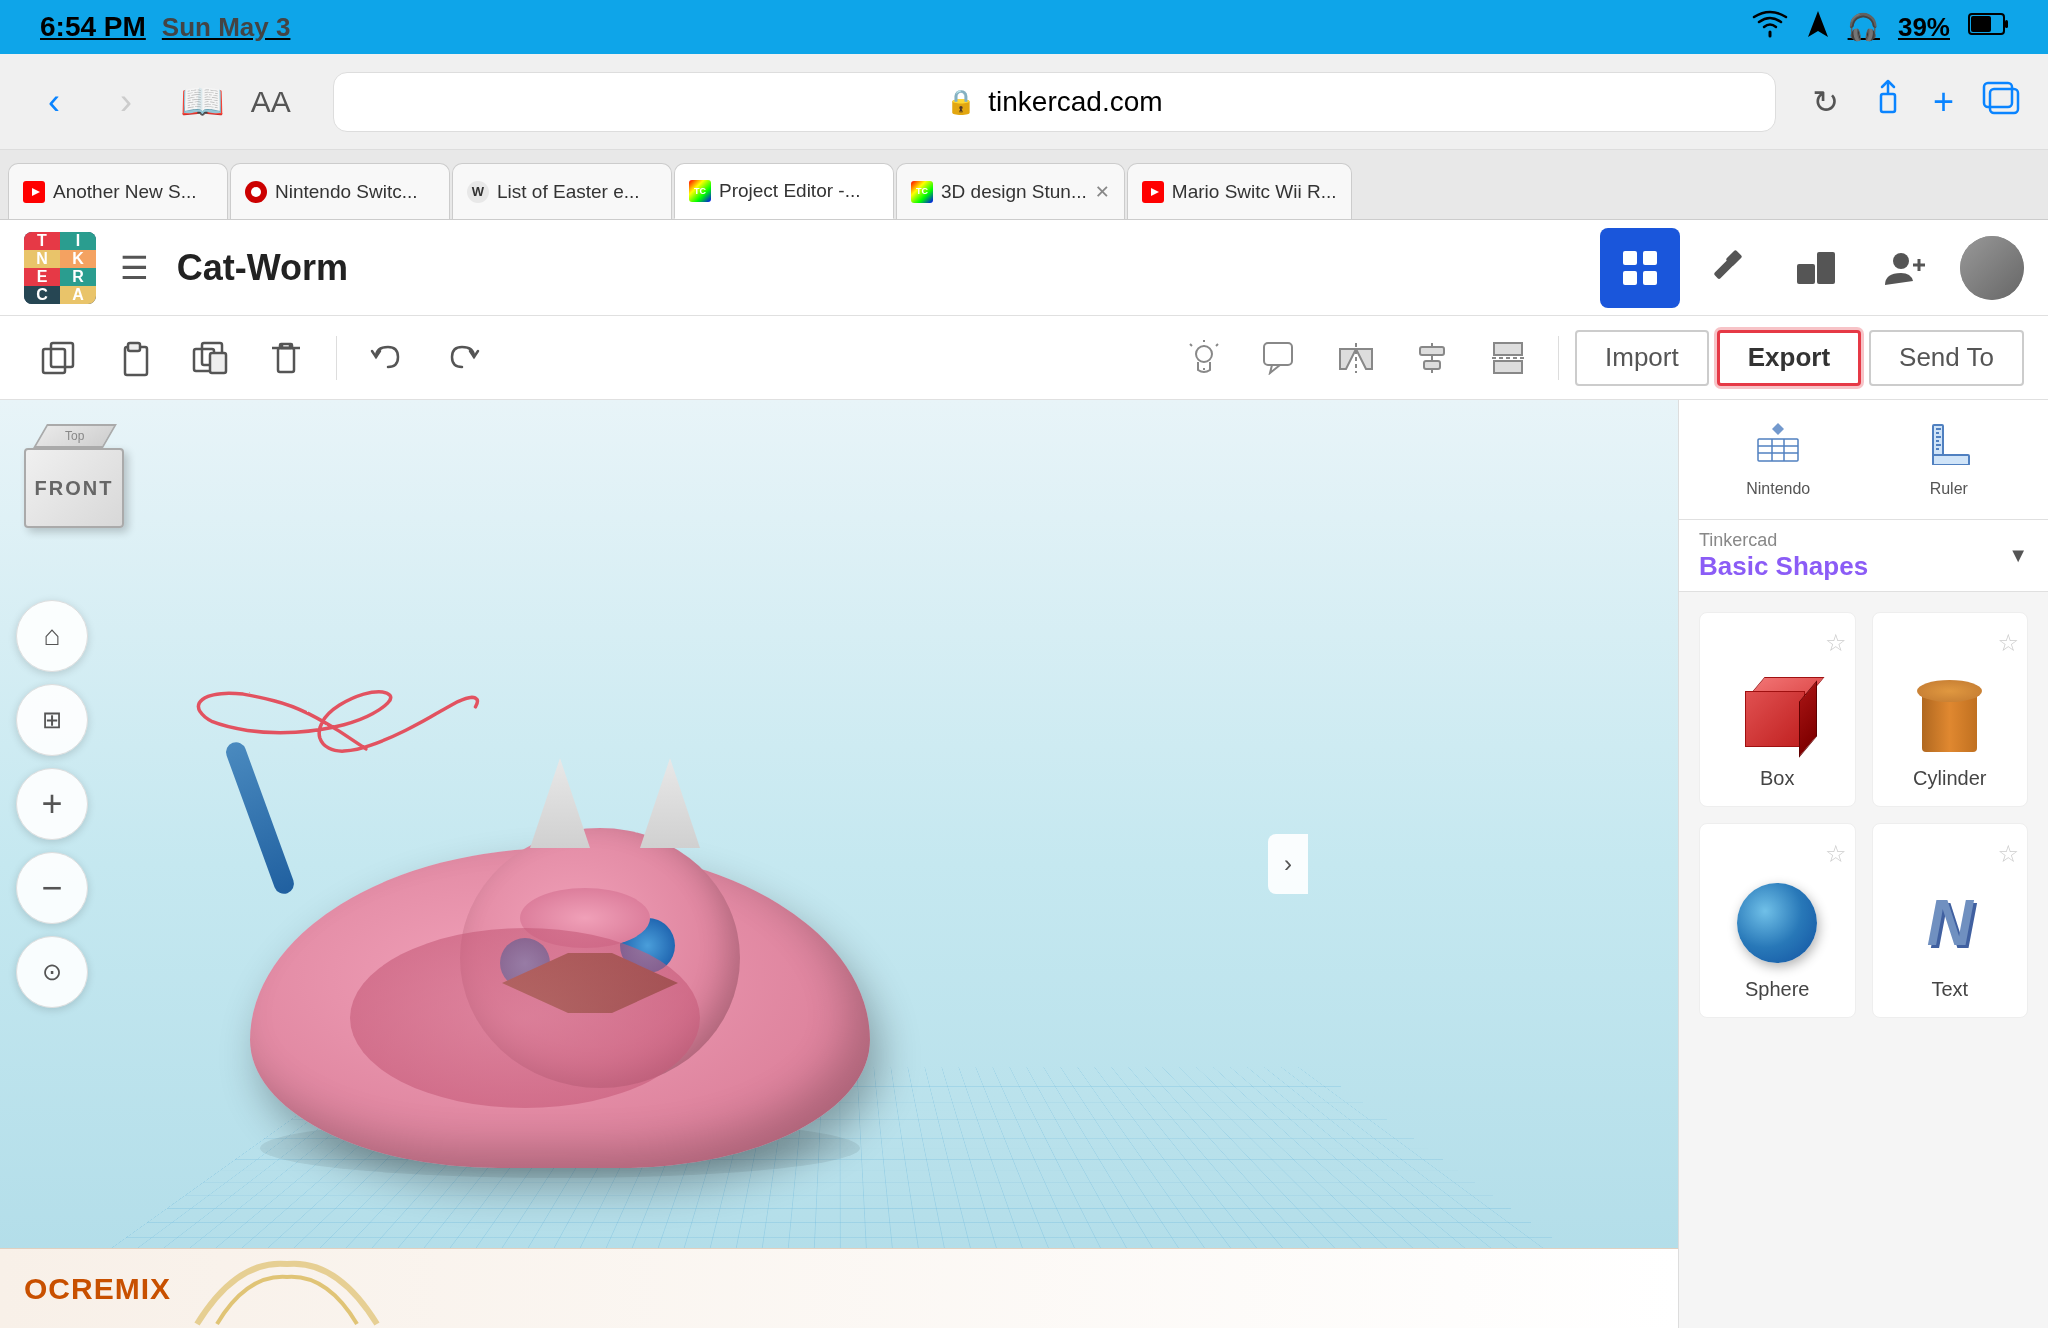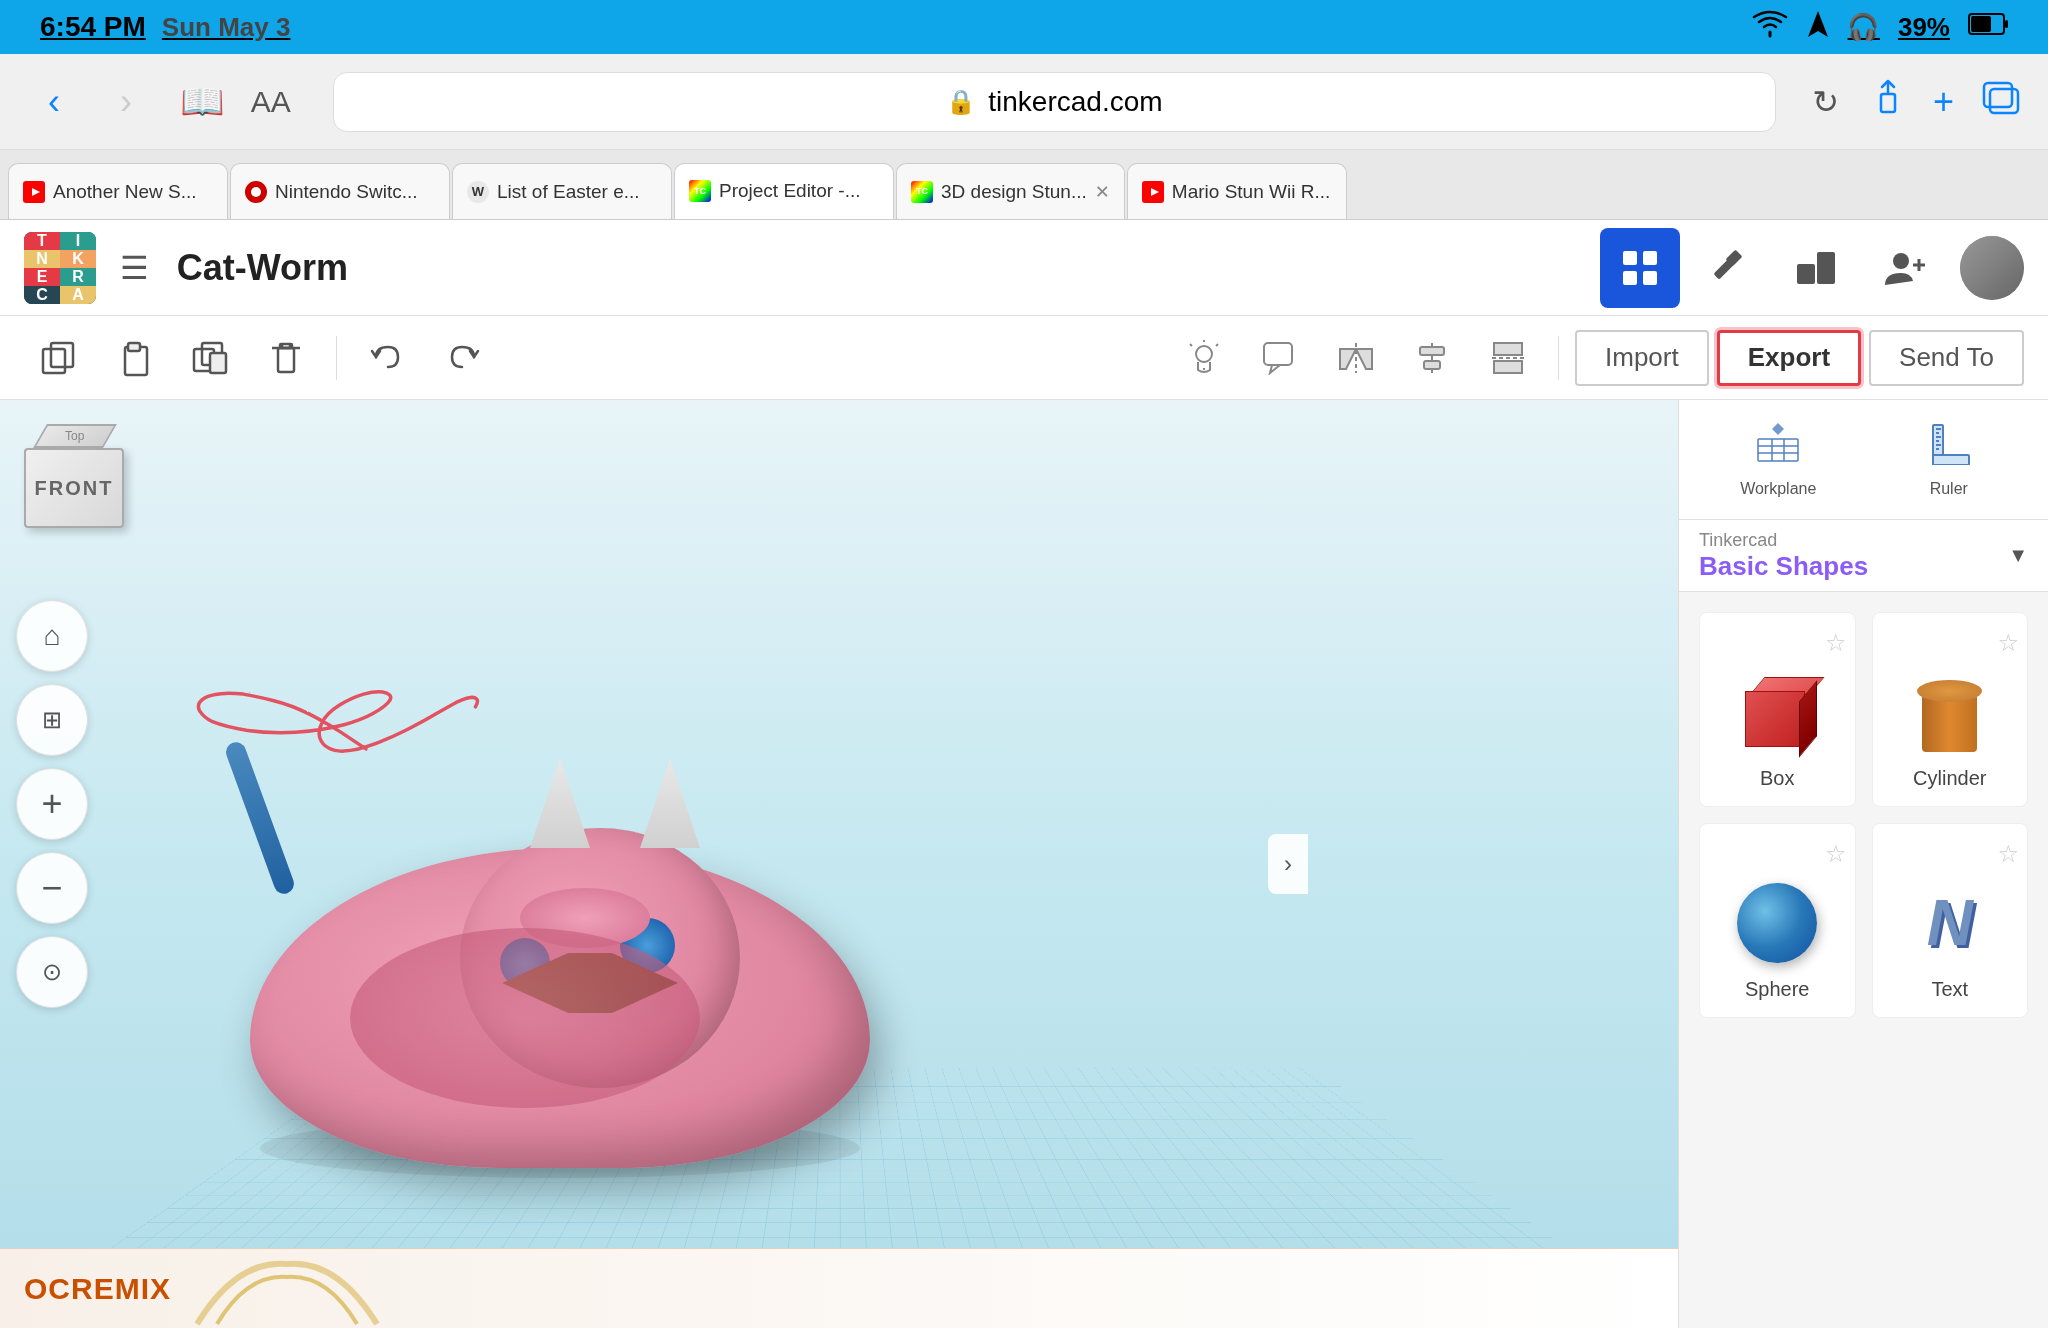--- a/index.html
+++ b/index.html
@@ -670,21 +670,21 @@
     </div>
     <span class="tab-label">3D design Stun...</span>
     <span class="tab-close">✕</span>
   </div>
   <div class="tab">
     <div class="tab-icon tab-yt" style="width:22px;height:22px;border-radius:3px;display:flex;align-items:center;justify-content:center;">
       <svg width="14" height="10" viewBox="0 0 14 10">
           <polygon points="5,1 13,5 5,9" fill="white"></polygon>
         </svg>
     </div>
-    <span class="tab-label">Mario Stun Wii R...</span>
+    <span class="tab-label">Mario Switc Wii R...</span>
   </div>
 </div>
 
 <div class="app-header">
   <div class="tinkercad-logo">
     <div class="logo-cell-t" style="background:#e63946;font-size:16px;font-weight:900;color:#fff;display:flex;align-items:center;justify-content:center;">T</div>
     <div class="logo-cell-i" style="background:#2a9d8f;font-size:16px;font-weight:900;color:#fff;display:flex;align-items:center;justify-content:center;">I</div>
     <div class="logo-cell-n" style="background:#e9c46a;font-size:16px;font-weight:900;color:#fff;display:flex;align-items:center;justify-content:center;">N</div>
     <div class="logo-cell-k" style="background:#f4a261;font-size:16px;font-weight:900;color:#fff;display:flex;align-items:center;justify-content:center;">K</div>
     <div class="logo-cell-e" style="background:#e63946;font-size:16px;font-weight:900;color:#fff;display:flex;align-items:center;justify-content:center;">E</div>
@@ -898,21 +898,21 @@
               <rect x="4" y="18" width="40" height="22" rx="1"></rect>
               <line x1="4" y1="25" x2="44" y2="25"></line>
               <line x1="4" y1="32" x2="44" y2="32"></line>
               <line x1="18" y1="18" x2="18" y2="40"></line>
               <line x1="30" y1="18" x2="30" y2="40"></line>
             </g>
 
             <polygon points="24,2 30,8 24,14 18,8" fill="#5080c0" opacity="0.8"></polygon>
           </svg>
         </div>
-        <span class="panel-tool-label">Workplane</span>
+        <span class="panel-tool-label">Nintendo</span>
       </div>
       <div class="panel-tool-btn">
         <div class="panel-tool-icon">
           <svg width="48" height="44" viewBox="0 0 48 44">
 
             <g fill="none" stroke="#5080c0" stroke-width="2">
               <rect x="8" y="4" width="10" height="36" rx="1" fill="#d0e4f8" stroke="#5080c0"></rect>
               <rect x="8" y="34" width="36" height="10" rx="1" fill="#d0e4f8" stroke="#5080c0"></rect>
               <line x1="11" y1="8" x2="16" y2="8"></line>
               <line x1="11" y1="12" x2="14" y2="12"></line>

